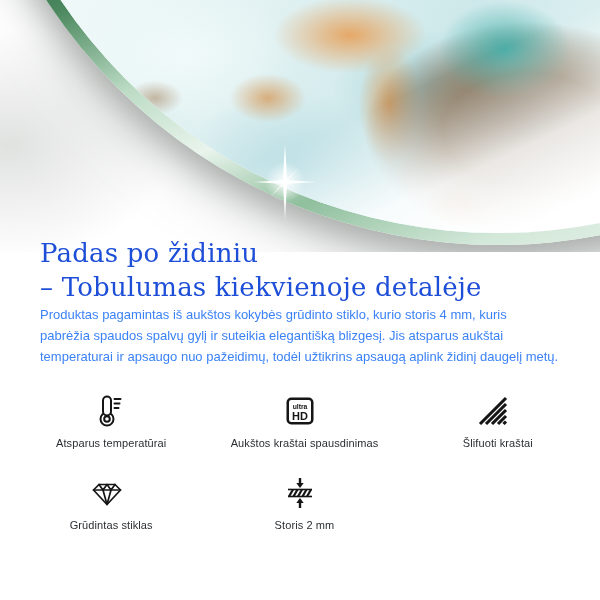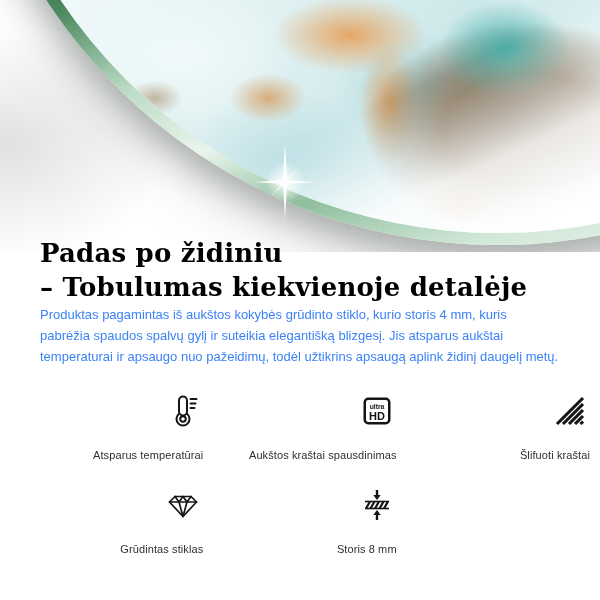--- a/index.html
+++ b/index.html
@@ -45,34 +45,34 @@
       radial-gradient(ellipse 140px 85px at 100px 140px, rgba(205,235,235,0.85) 0%, rgba(205,235,235,0) 75%),
       radial-gradient(ellipse 130px 80px at 430px 90px, rgba(168,212,218,0.85) 0%, rgba(168,212,218,0) 75%),
       linear-gradient(120deg, #f4fbfb 0%, #e3f2f3 35%, #cde8ea 65%, #e9f5f5 100%);
   }
   .sparkle { position:absolute; left:243px; top:140px; }
 
   
   .content { padding:0 40px; margin-top:-16px; position:relative; }
   .title {
     font-family:"DejaVu Serif","Liberation Serif",serif;
-    font-size:26px; line-height:34px; font-weight:700;
-    color:#000000; white-space:pre-line; letter-spacing:0.2px;
+    font-size:26px; line-height:34px; font-weight:400;
+    color:#1d4ed8; white-space:pre-line; letter-spacing:0.2px;
   }
   .desc {
     max-width:523px;
     font-size:13px; line-height:21px; color:#3b82f6;
   }
 
   
   .features {
     margin-top:24px; padding:0 10px;
     display:grid; grid-template-columns:repeat(3,1fr); row-gap:24px;
   }
-  .feature { display:flex; flex-direction:column; align-items:flex-end; gap:18px; }
+  .feature { display:flex; flex-direction:column; align-items:center; gap:6px; }
   .ficon { width:40px; height:40px; }
   .ficon * { vector-effect:none; }
   .flabel { font-size:11px; color:#2b2f33; text-align:center; letter-spacing:0.1px;margin-left:9px; }
   .stroke { fill:none; stroke:#151515; stroke-width:2; stroke-linecap:round; stroke-linejoin:round; }
   .thin   { stroke-width:1.7; }
   .solid  { fill:#151515; stroke:none; }
   .icontext { fill:#151515; font-family:"Liberation Sans",sans-serif; text-anchor:middle; }
 </style>
 </head>
 <body>
@@ -160,17 +160,17 @@
             <path d="M13.5 23.5 L17.5 16.5"></path>
           <path d="M18 23.5 L22 16.5"></path>
             <path d="M22.5 23.5 L26.5 16.5"></path>
           <path d="M27 23.5 L31 16.5"></path>
         </g>
         <line x1="20" y1="5" x2="20" y2="10.5" stroke="#151515" stroke-width="2.4"></line>
         <polygon class="solid" points="16.3,10 23.7,10 20,15"></polygon>
         <line x1="20" y1="35" x2="20" y2="29.5" stroke="#151515" stroke-width="2.4"></line>
         <polygon class="solid" points="16.3,30 23.7,30 20,25"></polygon>
       </svg>
-      <div class="flabel">Storis 8 mm</div>
+      <div class="flabel">Storis 2 mm</div>
     </div>
 
   </div>
 </div>
 
 </body></html>

